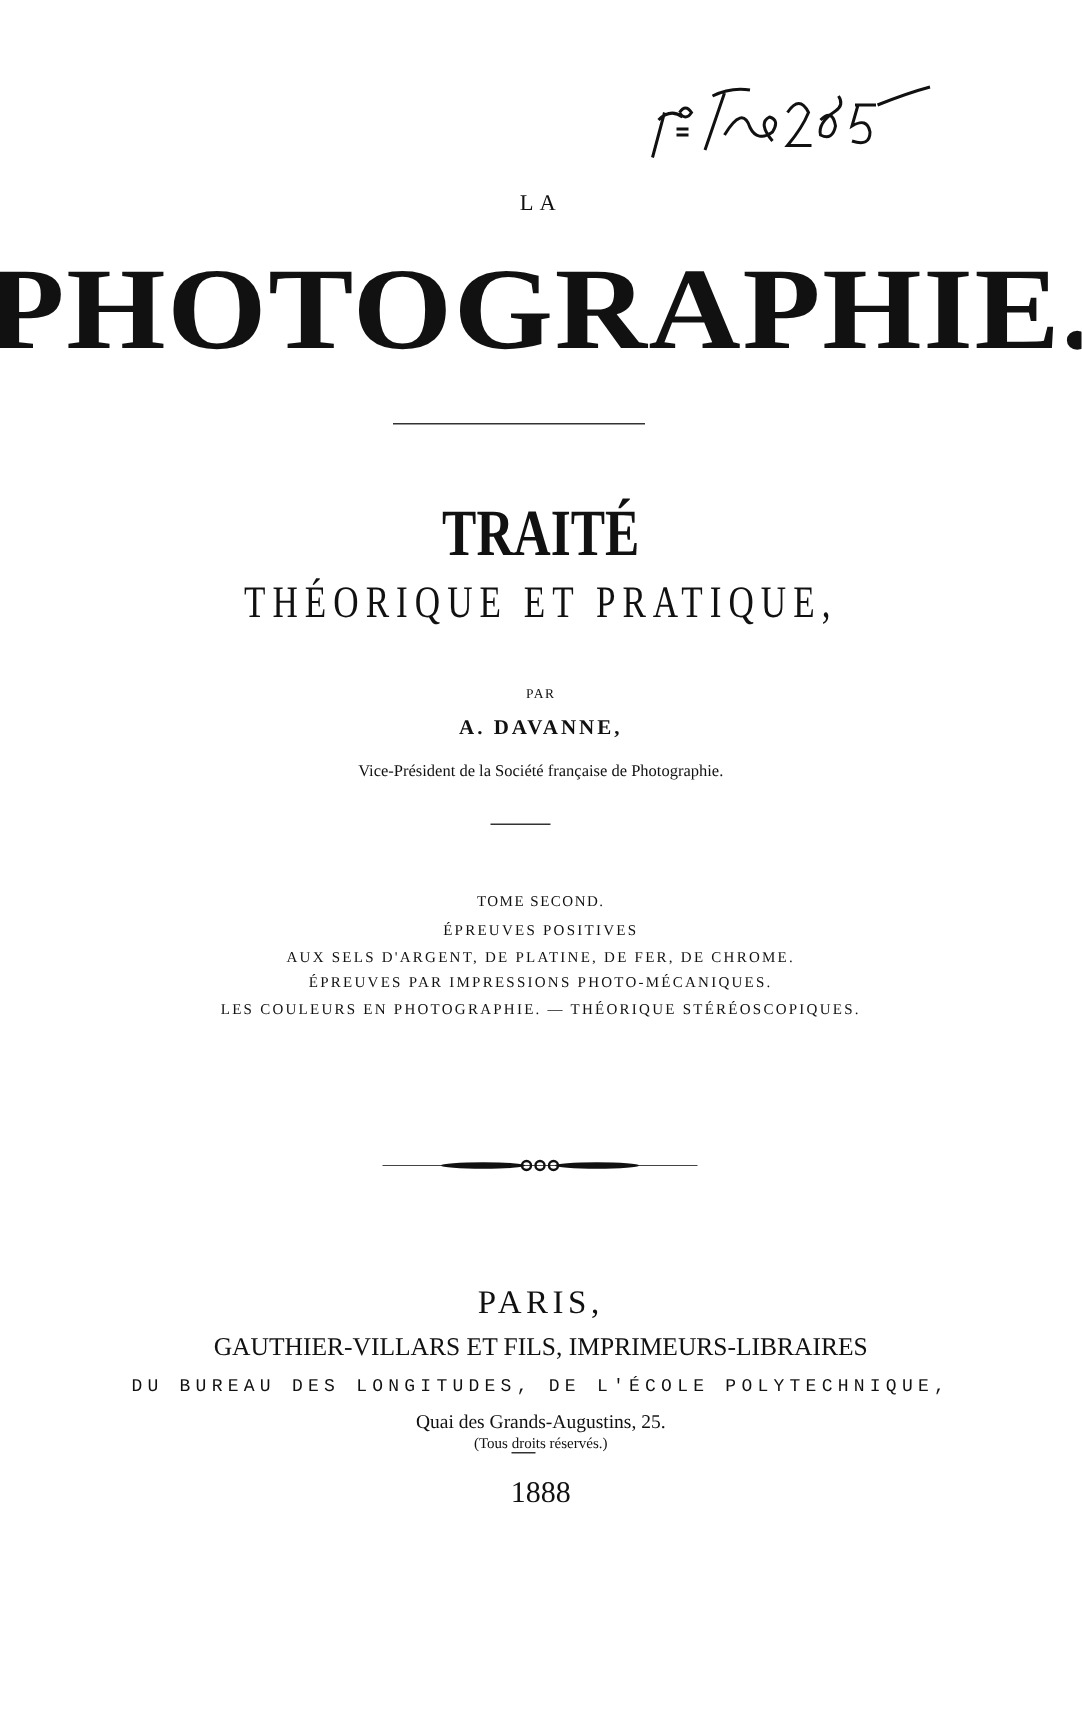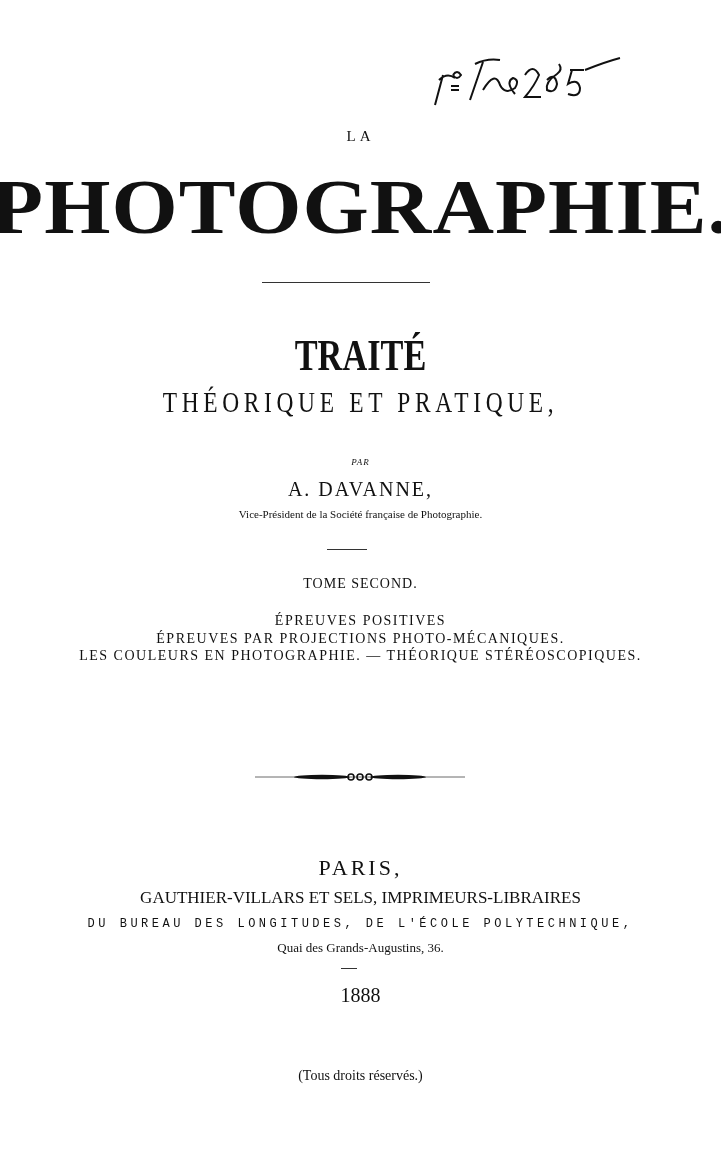--- a/index.html
+++ b/index.html
@@ -4,33 +4,33 @@
   <style>
     html, body { margin: 0; padding: 0; background: #ffffff; }
     body { width: 721px; height: 1149px; position: relative; overflow: hidden; color: #111; font-family: "Liberation Serif", "DejaVu Serif", serif; }
     .abs { position: absolute; left: 0; width: 721px; text-align: center; white-space: nowrap; }
     .shelfmark { position: absolute; left: 425px; top: 50px; width: 200px; height: 60px; }
     .la { top: 128px; font-size: 15px; letter-spacing: 4px; font-weight: normal; }
     .main-title { top: 168px; left: 0; width: 721px; font-size: 76px; font-weight: bold; line-height: 1; transform: scaleX(1.12) scaleY(1.02); transform-origin: center top; letter-spacing: 1px; font-family: "Liberation Serif", serif; }
     .rule { position: absolute; height: 1px; background: #333; }
     .traite { top: 330px; font-size: 44px; font-weight: bold; transform: scaleX(0.78); transform-origin: center top; }
     .subtitle { top: 385px; font-size: 30px; letter-spacing: 6px; transform: scaleX(0.78); transform-origin: center top; }
-    .par { top: 457px; font-size: 9px; letter-spacing: 1px; font-style: italic; }
-    .author { top: 478px; font-size: 20px; font-weight: normal; letter-spacing: 2px; }
+    .par { top: 457px; font-size: 9px; letter-spacing: 1px; }
+    .author { top: 478px; font-size: 14px; font-weight: bold; letter-spacing: 2px; }
     .author-title { top: 508px; font-size: 11px; }
-    .tome { top: 576px; font-size: 14px; letter-spacing: 1px; }
+    .tome { top: 596px; font-size: 10px; letter-spacing: 1px; }
     .contents { top: 612px; }
-    .contents div { font-size: 14px; letter-spacing: 1.5px; line-height: 17.5px; }
+    .contents div { font-size: 10px; letter-spacing: 1.5px; line-height: 17.5px; }
     .ornament { position: absolute; left: 250px; top: 770px; width: 220px; height: 14px; }
     .paris { top: 855px; font-size: 22px; letter-spacing: 3px; }
     .publisher { top: 888px; font-size: 17px; }
     .bureau { top: 917px; font-size: 12px; letter-spacing: 3.5px; font-family: Liberation Mono, monospace; }
     .address { top: 940px; font-size: 13px; }
     .year { top: 984px; font-size: 20px; }
-    .rights { top: 1068px; font-size: 14px; }
+    .rights { top: 957px; font-size: 10px; }
   </style>
 </head>
 <body>
 
 <svg class="shelfmark" viewBox="0 0 200 60">
   <path d="M10 55 L18 25 M14 30 Q22 22 30 28 M28 25 q4 -6 8 0 q-4 6 -8 0 M26 36 h8 M26 40 h8" stroke="#111" stroke-width="2" fill="none"></path>
   <path d="M45 50 L58 12 M50 14 Q62 8 75 10 M58 40 Q70 20 75 35 Q80 45 90 38 Q95 30 88 28 Q80 32 90 44" stroke="#111" stroke-width="2" fill="none"></path>
   <path d="M100 25 q8 -12 14 0 q-4 10 -14 22 h16 M122 30 q8 -8 10 4 q-2 10 -10 6 q-2 -8 10 -16 q6 -4 2 -10 M145 20 h14 M147 20 l-4 14 q10 -6 12 4 q0 10 -12 6 M160 20 Q180 12 195 8" stroke="#111" stroke-width="2" fill="none"></path>
 </svg>
 
@@ -42,32 +42,33 @@
 <div class="abs subtitle">THÉORIQUE ET PRATIQUE,</div>
 
 <div class="abs par">PAR</div>
 <div class="abs author">A. DAVANNE,</div>
 <div class="abs author-title">Vice-Président de la Société française de Photographie.</div>
 <div class="rule" style="left:327px; top:549px; width:40px;"></div>
 
 <div class="abs tome">TOME SECOND.</div>
 <div class="abs contents">
   <div>ÉPREUVES POSITIVES</div>
-  <div>ÉPREUVES PAR PROJECTIONS PHOTO-MÉCANIQUES.</div>
+  <div>AUX SELS D'ARGENT, DE PLATINE, DE FER, DE CHROME.</div>
+  <div>ÉPREUVES PAR IMPRESSIONS PHOTO-MÉCANIQUES.</div>
   <div>LES COULEURS EN PHOTOGRAPHIE. — THÉORIQUE STÉRÉOSCOPIQUES.</div>
 </div>
 
 <svg class="ornament" viewBox="0 0 220 14">
   <line x1="5" y1="7" x2="215" y2="7" stroke="#444" stroke-width="0.8"></line>
   <ellipse cx="72" cy="7" rx="28" ry="2.2" fill="#111"></ellipse>
   <ellipse cx="148" cy="7" rx="28" ry="2.2" fill="#111"></ellipse>
   <circle cx="101" cy="7" r="3" fill="none" stroke="#111" stroke-width="1.6"></circle>
   <circle cx="110" cy="7" r="3" fill="none" stroke="#111" stroke-width="1.6"></circle>
   <circle cx="119" cy="7" r="3" fill="none" stroke="#111" stroke-width="1.6"></circle>
 </svg>
 
 <div class="abs paris">PARIS,</div>
-<div class="abs publisher">GAUTHIER-VILLARS ET SELS, IMPRIMEURS-LIBRAIRES</div>
+<div class="abs publisher">GAUTHIER-VILLARS ET FILS, IMPRIMEURS-LIBRAIRES</div>
 <div class="abs bureau">DU BUREAU DES LONGITUDES, DE L'ÉCOLE POLYTECHNIQUE,</div>
-<div class="abs address">Quai des Grands-Augustins, 36.</div>
+<div class="abs address">Quai des Grands-Augustins, 25.</div>
 <div class="rule" style="left:341px; top:968px; width:16px;"></div>
 <div class="abs year">1888</div>
 <div class="abs rights">(Tous droits réservés.)</div>
 
 </body></html>

